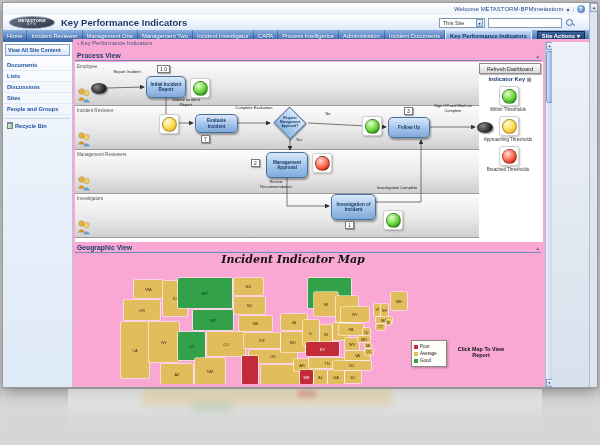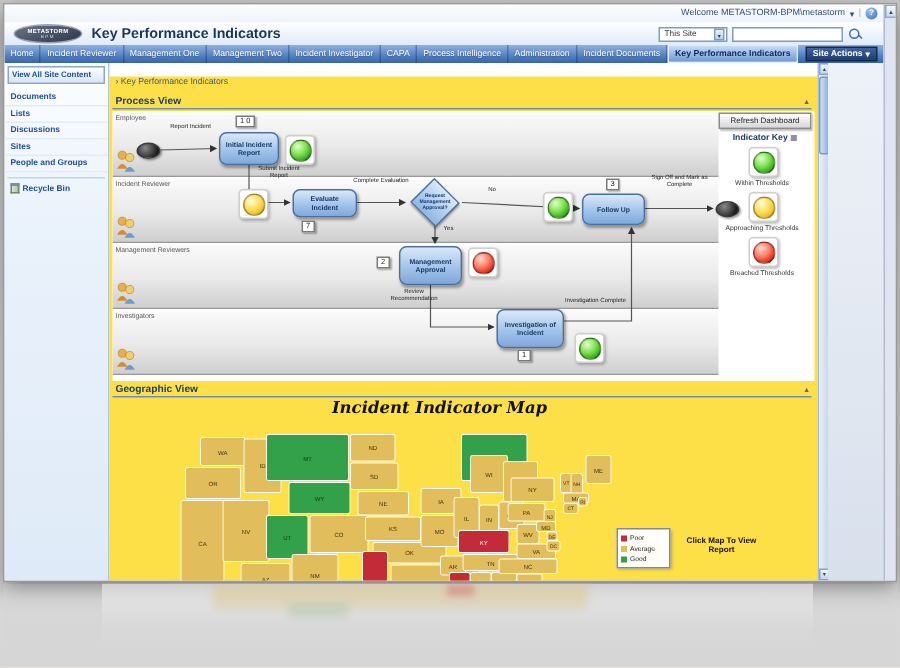--- a/index.html
+++ b/index.html
@@ -32,21 +32,21 @@
   .site-actions { margin-left:auto; margin-right:4px; align-self:center; height:10px; background:linear-gradient(180deg,#40639e,#1e3c6e); border:1px solid #132a4e; color:#fff; font-size:5.8px; font-weight:bold; display:flex; align-items:center; padding:0 4px; gap:2px; }
 
   
   .sidebar { position:absolute; left:0; top:39px; width:70px; bottom:0; background:linear-gradient(180deg,#fdfeff,#eaf2fb 30%,#dfeaf8); border-right:1px solid #b4c6de; }
   .view-all { margin:2px 2px 4px 2px; border:1px solid #89a6cc; background:linear-gradient(180deg,#ffffff,#d7e5f7); font-size:5.3px; font-weight:bold; color:#1c4e9c; padding:2px 2px; }
   .side-link { font-size:5.6px; font-weight:bold; color:#1c4e9c; padding:2px 4px; border-bottom:1px solid #e2ebf7; }
   .recycle { display:flex; align-items:center; gap:2px; margin:3px 2px; border-top:1px solid #c4d4ea; padding:3px 2px; font-size:5.6px; font-weight:bold; color:#1c4e9c; }
   .bin-icon { width:6px; height:7px; border:1px solid #6a8a6a; border-top:2px solid #88a; background:linear-gradient(90deg,#cfe0cf 30%,#9fbf9f); }
 
   
-  .main { position:absolute; left:70px; top:48px; width:472px; bottom:0; background:#fde047; }
+  .main { position:absolute; left:70px; top:36px; width:516px; bottom:0; background:#f9a8d4; }
   .breadcrumb { position:absolute; left:4px; top:1px; font-size:5.8px; color:#44557a; }
   .section-header { position:absolute; left:2px; width:466px; height:11px; border-bottom:1px solid #6f8db8; font-size:6.8px; font-weight:bold; color:#1c3c6e; display:flex; align-items:flex-end; justify-content:space-between; padding:0 2px 1px 2px; }
   .chev { font-size:5px; color:#667; }
   #ph { top:11px; } #gh { top:203px; }
 
   
   .process-area { position:absolute; left:2px; top:23px; width:468px; height:180px; background:#fff; overflow:hidden; }
   .lane { position:absolute; left:0; width:404px; height:44px; background:linear-gradient(180deg,#fbfbfb,#e9e9e9 55%,#cfcfcf); border-top:1px solid #fff; border-bottom:1px solid #9a9a9a; }
   .lane-label { position:absolute; font-size:4.6px; color:#555; }
   .edges-svg { position:absolute; left:0; top:0; }

